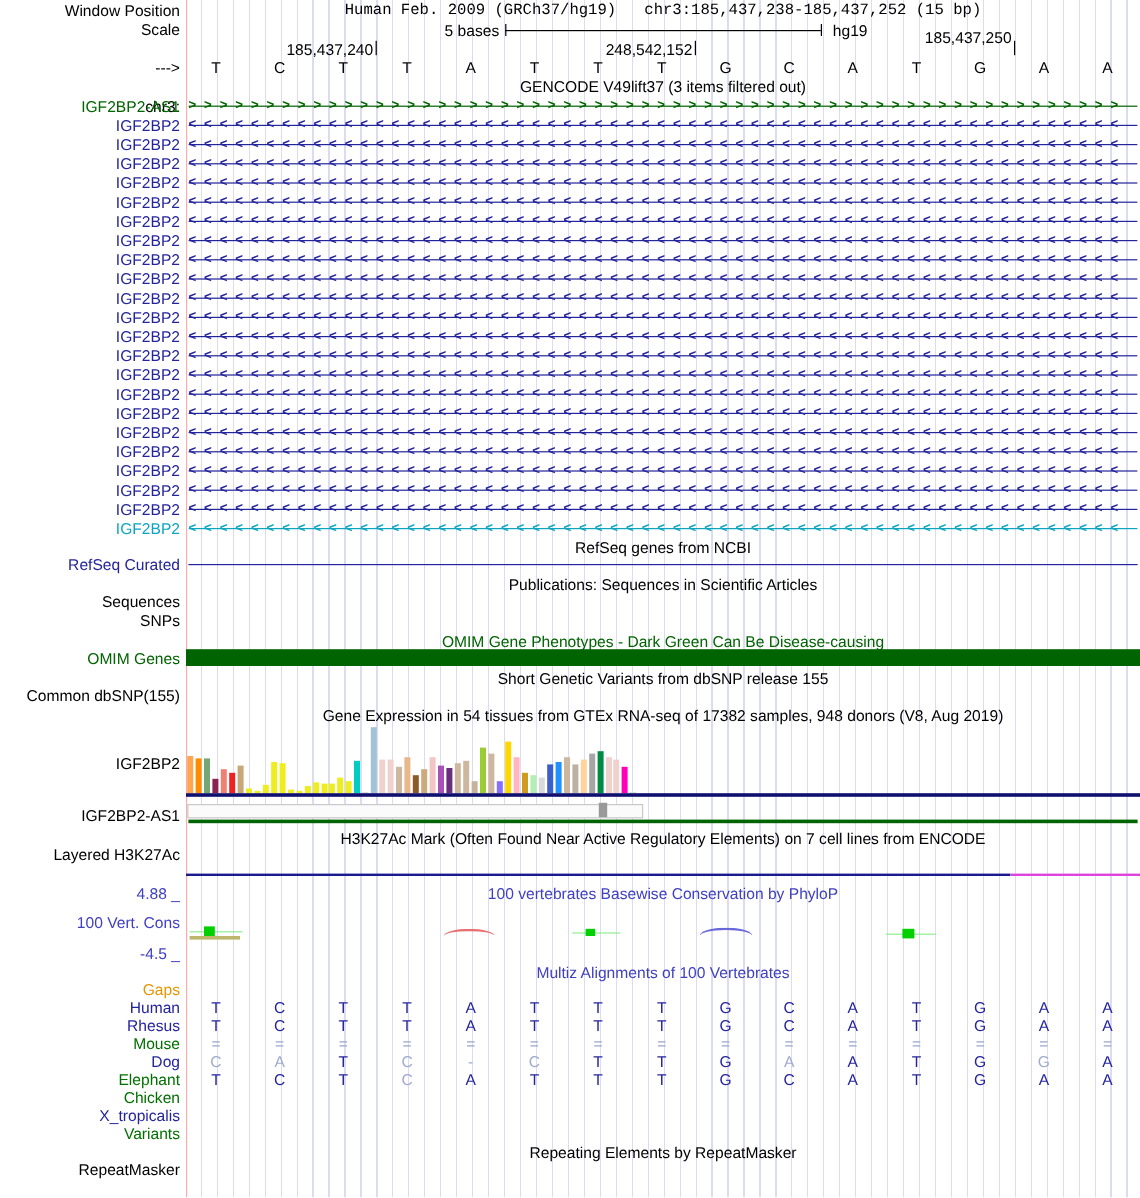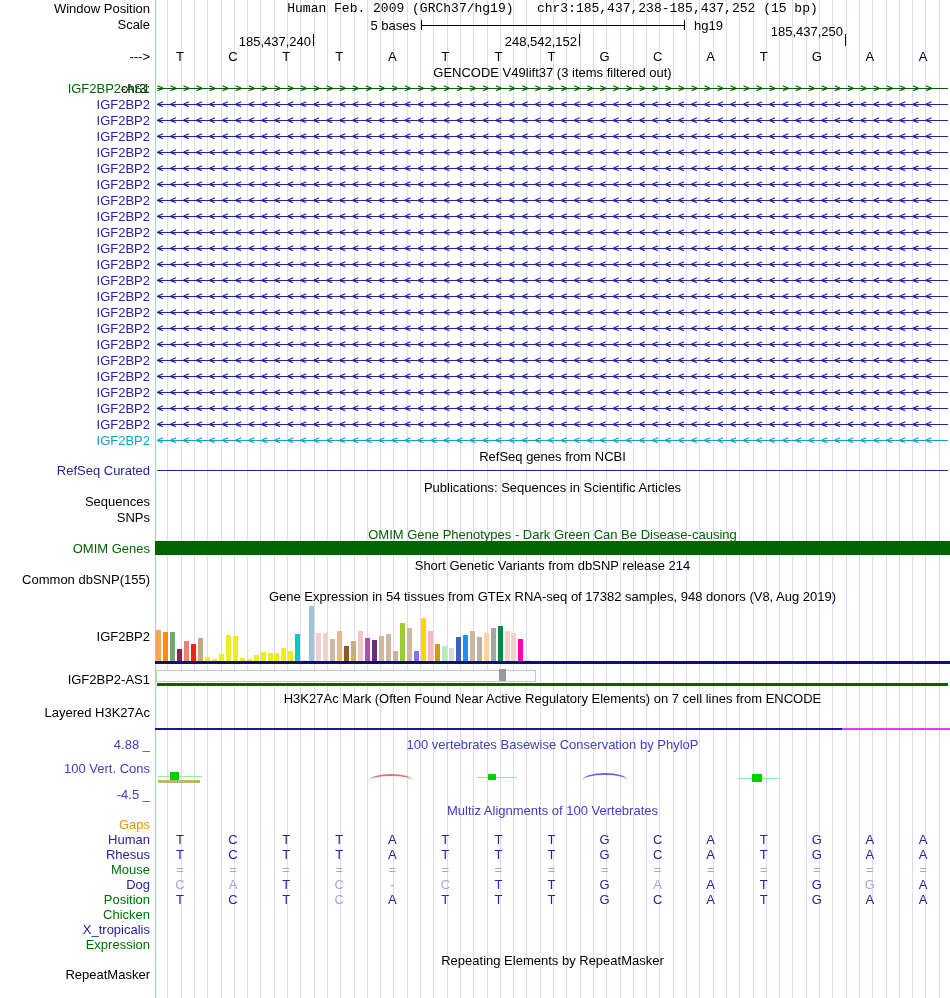--- a/index.html
+++ b/index.html
@@ -171,21 +171,21 @@
   <div class="hline" style="top:470px;left:157px;width:791px;height:1px;background:#24249c;"></div>
 
   <div class="ctitle" style="top:481px;">Publications: Sequences in Scientific Articles</div>
   <div class="side-label" style="top:495px;">Sequences</div>
   <div class="side-label" style="top:511px;">SNPs</div>
 
   <div class="ctitle" style="top:528px;color:#006400;">OMIM Gene Phenotypes - Dark Green Can Be Disease-causing</div>
   <div class="side-label" style="top:542px;color:#006400;">OMIM Genes</div>
   <div class="hline" style="top:541px;left:155px;width:795px;height:14px;background:#006400;"></div>
 
-  <div class="ctitle" style="top:559px;">Short Genetic Variants from dbSNP release 214</div>
+  <div class="ctitle" style="top:559px;">Short Genetic Variants from dbSNP release 155</div>
   <div class="side-label" style="top:573px;">Common dbSNP(155)</div>
 
   <div class="ctitle" style="top:590px;">Gene Expression in 54 tissues from GTEx RNA-seq of 17382 samples, 948 donors (V8, Aug 2019)</div>
   <div class="side-label" style="top:630px;">IGF2BP2</div>
   <div class="gtex-wrap" id="gtex-bars">
       <div class="gtex-bar" style="left: 1px; height: 31px; background: rgb(255, 165, 79);"></div>
       <div class="gtex-bar" style="left: 7.97px; height: 29px; background: rgb(255, 140, 0);"></div>
       <div class="gtex-bar" style="left: 14.94px; height: 29px; background: rgb(116, 167, 116);"></div>
       <div class="gtex-bar" style="left: 21.91px; height: 12px; background: rgb(139, 34, 82);"></div>
       <div class="gtex-bar" style="left: 28.88px; height: 20px; background: rgb(240, 128, 114);"></div>
@@ -368,17 +368,17 @@
     <div class="side-label" style="top: 370px; color: rgb(36, 36, 156);">IGF2BP2</div>
     <div class="side-label" style="top: 386px; color: rgb(36, 36, 156);">IGF2BP2</div>
     <div class="side-label" style="top: 402px; color: rgb(36, 36, 156);">IGF2BP2</div>
     <div class="side-label" style="top: 418px; color: rgb(36, 36, 156);">IGF2BP2</div>
     <div class="side-label" style="top: 434px; color: rgb(13, 165, 192);">IGF2BP2</div>
     <div class="side-label" style="top: 818px; color: rgb(230, 149, 0);">Gaps</div>
     <div class="side-label" style="top: 833px; color: rgb(36, 36, 156);">Human</div>
     <div class="side-label" style="top: 848px; color: rgb(36, 36, 156);">Rhesus</div>
     <div class="side-label" style="top: 863px; color: rgb(0, 112, 0);">Mouse</div>
     <div class="side-label" style="top: 878px; color: rgb(36, 36, 156);">Dog</div>
-    <div class="side-label" style="top: 893px; color: rgb(0, 112, 0);">Position</div>
+    <div class="side-label" style="top: 893px; color: rgb(0, 112, 0);">Elephant</div>
     <div class="side-label" style="top: 908px; color: rgb(0, 112, 0);">Chicken</div>
     <div class="side-label" style="top: 923px; color: rgb(36, 36, 156);">X_tropicalis</div>
-    <div class="side-label" style="top: 938px; color: rgb(0, 112, 0);">Expression</div>
+    <div class="side-label" style="top: 938px; color: rgb(0, 112, 0);">Variants</div>
   </div>
 
 </body></html>

